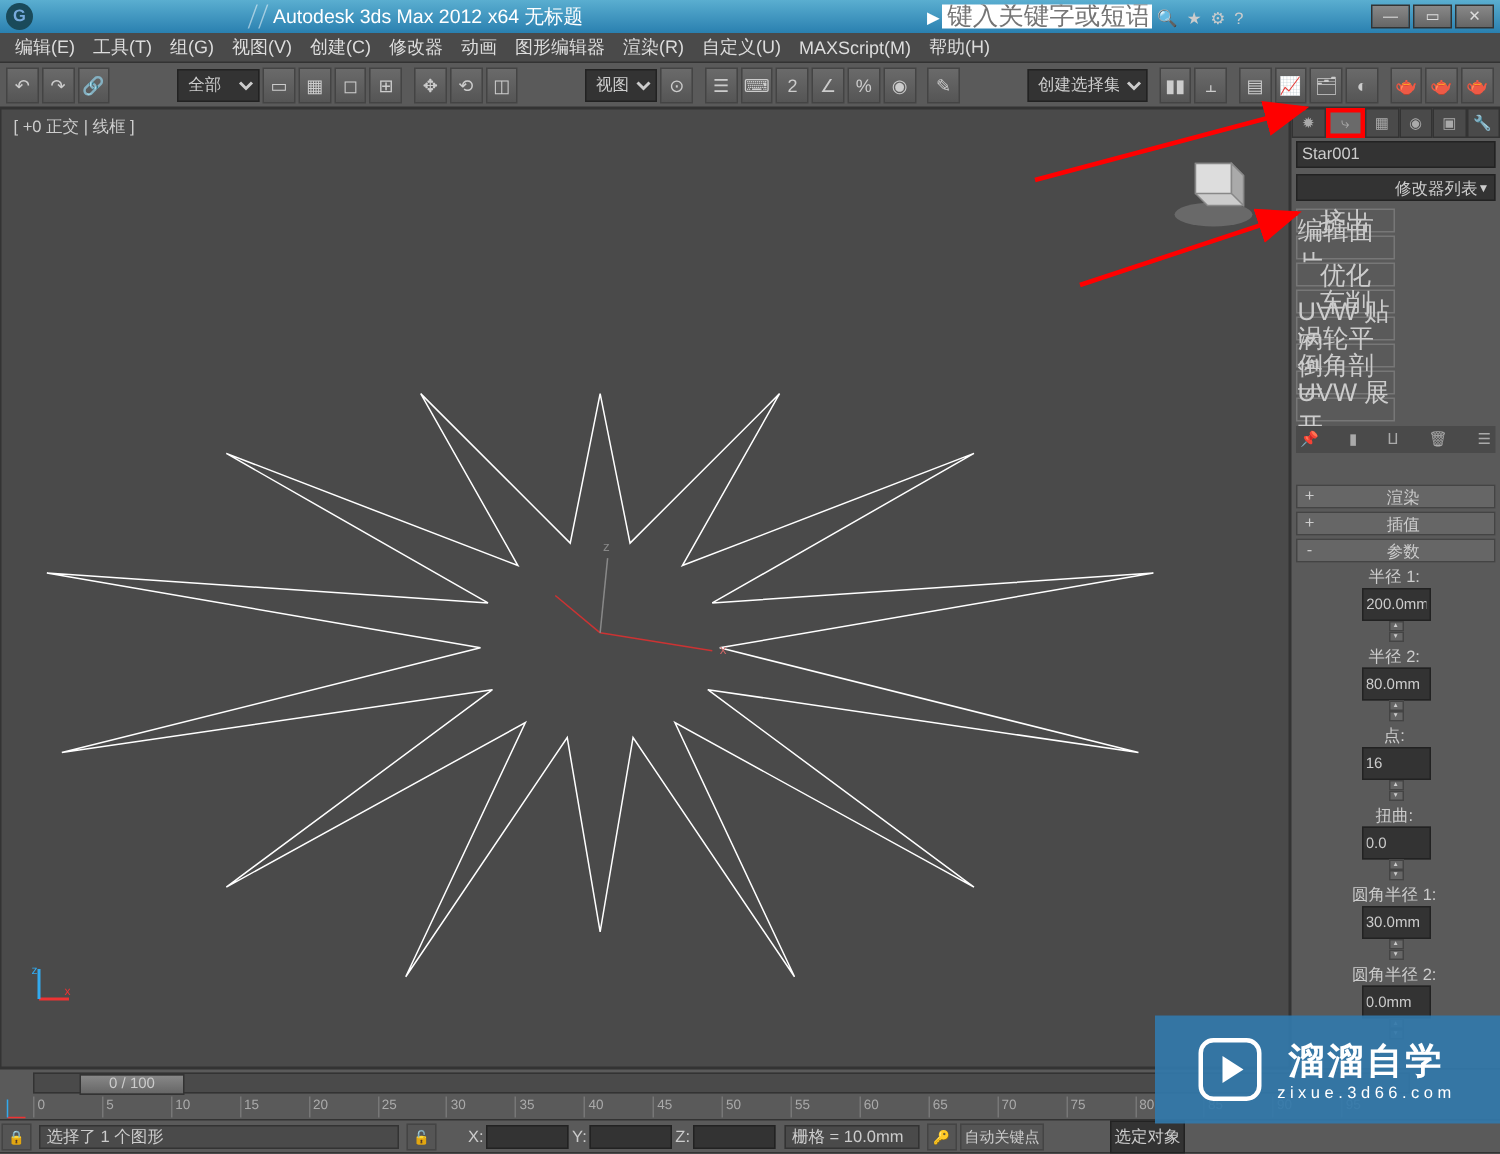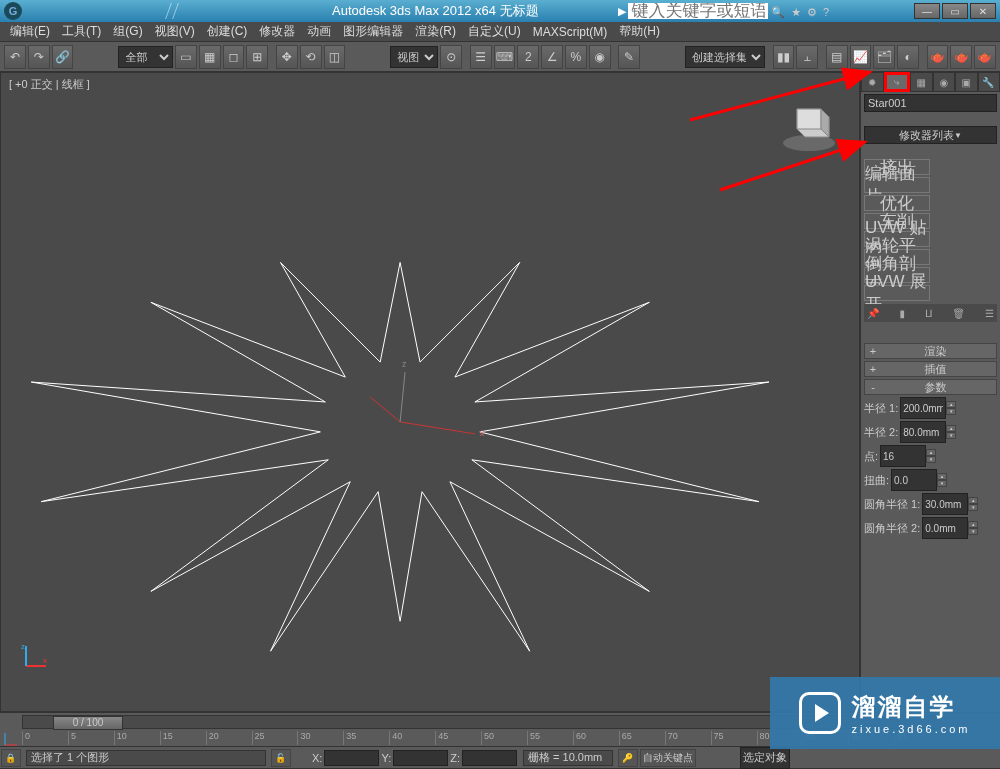--- a/index.html
+++ b/index.html
@@ -2,21 +2,21 @@
 <html><head>
 <meta charset="utf-8">
 <style>
 * { margin: 0; padding: 0; box-sizing: border-box; font-family: "Microsoft YaHei", sans-serif; }
 body { width: 1000px; height: 769px; background: #5a5a5a; overflow: hidden; position: relative; }
 
 
 .titlebar { height: 22px; background: linear-gradient(#5aaed0,#2a80b0); display: flex; align-items: center; color: #fff; font-size: 13px; padding: 0 4px; }
 .titlebar .app-icon { width: 18px; height: 18px; background: #1a4a5a; border-radius: 50%; display: flex; align-items: center; justify-content: center; color: #7ad; font-weight: bold; margin-right: 6px; font-size: 11px; }
 .titlebar .divider { width: 8px; border-left: 1px solid rgba(255,255,255,.5); border-right: 1px solid rgba(255,255,255,.5); transform: skewX(-20deg); height: 16px; margin: 0 6px 0 140px; }
-.titlebar .title-text { flex: 0 0 auto; margin-left: 150px; }
+.titlebar .title-text { flex: 0 0 auto; }
 .titlebar .spacer { flex: 1; }
 .titlebar .search-box { width: 140px; height: 16px; background: #fff; border: none; font-size: 17px; padding: 0 3px; }
 .titlebar .sys-icons span { color: #ccc; font-size: 11px; margin: 0 3px; }
 .titlebar .window-buttons { display: flex; margin-left: 80px; }
 .titlebar .window-buttons div { width: 26px; height: 16px; background: linear-gradient(#888,#666); border: 1px solid #333; margin-left: 2px; display: flex; align-items: center; justify-content: center; font-size: 10px; color: #ddd; }
 
 
 .menubar { height: 20px; background: #4a4a4a; display: flex; align-items: center; padding: 0 4px; color: #ddd; font-size: 12px; border-bottom: 1px solid #333; }
 .menubar span { margin: 0 6px; cursor: default; }
 
@@ -34,31 +34,31 @@
 .star-svg { position: absolute; top: 0; left: 0; width: 100%; height: 100%; }
 .axis-gizmo { position: absolute; bottom: 40px; left: 20px; }
 
 
 .command-panel { width: 140px; background: #5a5a5a; border-left: 1px solid #333; display: flex; flex-direction: column; }
 .cp-tabs { display: flex; height: 20px; }
 .cp-tab { flex: 1; background: #4a4a4a; border: 1px solid #333; display: flex; align-items: center; justify-content: center; color: #aaa; font-size: 10px; }
 .cp-tab.active { background: #6a6a6a; }
 .red-box { border: 3px solid #ff0000; }
 .obj-name { height: 18px; background: #333; color: #ccc; border: 1px solid #222; font-size: 11px; padding: 0 3px; margin: 2px 3px; }
-.mod-list { height: 18px; background: #333; color: #ccc; border: 1px solid #222; font-size: 11px; padding: 0 3px; margin: 12px 3px; display: flex; align-items: center; justify-content: center; }
+.mod-list { height: 18px; background: #333; color: #ccc; border: 1px solid #222; font-size: 11px; padding: 0 3px; margin: 2px 3px; display: flex; align-items: center; justify-content: flex-end; }
 .mod-list::after { content: "▼"; font-size: 8px; }
 .mod-btns { display: flex; flex-wrap: wrap; padding: 2px; }
 .mod-btn { width: 66px; height: 16px; background: #5a5a5a; border: 1px solid #777; color: #ccc; font-size: 17px; display: flex; align-items: center; justify-content: center; margin: 1px; }
 .mod-stack { height: 70px; background: #4a4a4a; border: 1px solid #333; margin: 2px 3px; }
 .stack-item { background: #4a7ab0; color: #fff; font-size: 11px; padding: 2px 4px; }
 .stack-icons { height: 18px; display: flex; justify-content: space-between; align-items: center; padding: 0 3px; background: #4a4a4a; margin: 0 3px; }
 .stack-icons span { color: #aaa; font-size: 10px; }
 .rollout-head { height: 16px; background: #666; color: #ccc; font-size: 11px; display: flex; align-items: center; padding: 0 3px; border: 1px solid #444; margin: 1px 3px; }
 .rollout-head .sign { width: 10px; text-align: center; }
-.param-row { display: flex; align-items: center; justify-content: flex-start; padding: 1px 3px; font-size: 11px; color: #ccc; }
+.param-row { display: flex; align-items: center; justify-content: flex-start; padding: 1px 3px; font-size: 11px; color: #ccc; flex-direction: column; }
 .param-row label { margin-right: 2px; }
 .spinner { width: 46px; height: 14px; background: #333; color: #ccc; border: 1px solid #222; font-size: 10px; padding: 10px 2px; }
 .spin-btns { width: 10px; height: 14px; display: flex; flex-direction: column; }
 .spin-btns div { flex: 1; background: #666; border: 1px solid #444; font-size: 5px; color: #ccc; text-align: center; line-height: 5px; }
 .cp-gap { flex: 1; }
 
 
 .timeline { height: 34px; background: #5a5a5a; border-top: 1px solid #333; position: relative; }
 .slider-track { position: absolute; top: 2px; left: 22px; right: 60px; height: 14px; background: #4a4a4a; border: 1px solid #333; }
 .slider-thumb { position: absolute; left: 30px; top: 0; width: 70px; height: 14px; background: linear-gradient(#888,#666); border: 1px solid #333; color: #ccc; font-size: 10px; text-align: center; }
@@ -68,21 +68,21 @@
 
 .statusbar { height: 22px; background: #5a5a5a; display: flex; align-items: center; font-size: 11px; color: #ccc; border-top: 1px solid #333; }
 .statusbar .sel-info { flex: 0 0 240px; background: #4a4a4a; height: 16px; padding: 0 4px; margin: 0 4px; border: 1px solid #333; display: flex; align-items: center; }
 .statusbar .coord { width: 55px; height: 16px; background: #333; border: 1px solid #222; margin: 0 2px; padding: 0 2px; }
 .statusbar .grid-info { width: 90px; height: 16px; background: #4a4a4a; border: 1px solid #333; margin: 0 4px; padding: 0 4px; display: flex; align-items: center; }
 .statusbar .sbtn { width: 20px; height: 18px; background: #555; border: 1px solid #444; margin: 0 1px; display: flex; align-items: center; justify-content: center; font-size: 9px; }
 
 .promptbar { height: 21px; background: #5a5a5a; display: flex; align-items: center; font-size: 11px; color: #ccc; border-top: 1px solid #333; }
 
 
-.watermark { position: absolute; right: 0; bottom: 20px; width: 230px; height: 72px; background: rgba(50,120,170,.92); color: #fff; display: flex; align-items: center; justify-content: center; gap: 10px; }
+.watermark { position: absolute; right: 0; bottom: 20px; width: 230px; height: 72px; background: rgba(50,120,170,.92); color: #fff; display: flex; align-items: center; justify-content: center; gap: 10px; text-align: center; }
 .watermark .playbox { width: 42px; height: 42px; border: 3px solid #fff; border-radius: 10px; display: flex; align-items: center; justify-content: center; }
 .watermark .playbox::after { content: ""; border-left: 14px solid #fff; border-top: 9px solid transparent; border-bottom: 9px solid transparent; margin-left: 4px; }
 .watermark .txt { display: flex; flex-direction: column; }
 .watermark .big { font-size: 24px; font-weight: bold; letter-spacing: 2px; }
 .watermark .small { font-size: 11px; letter-spacing: 3px; }
 
 
 .arrow-svg { position: absolute; top: 60px; left: 660px; pointer-events: none; }
 </style>
 </head>

